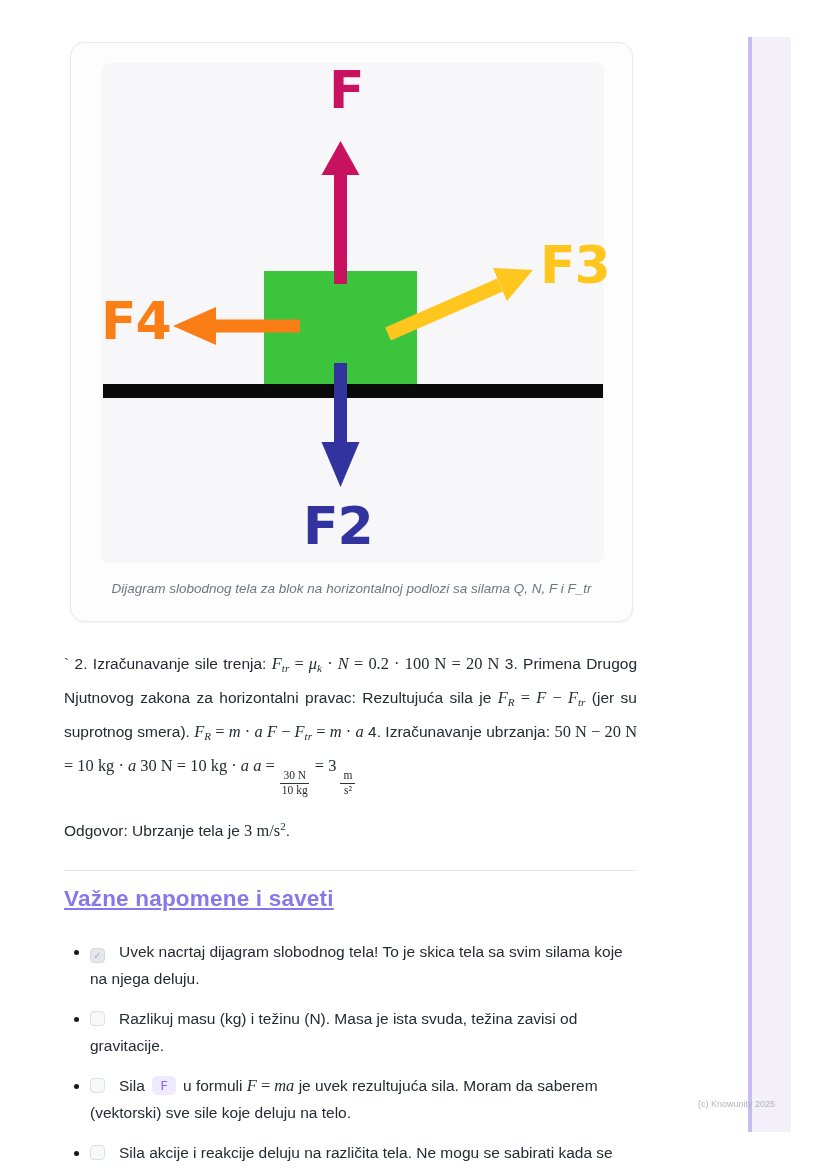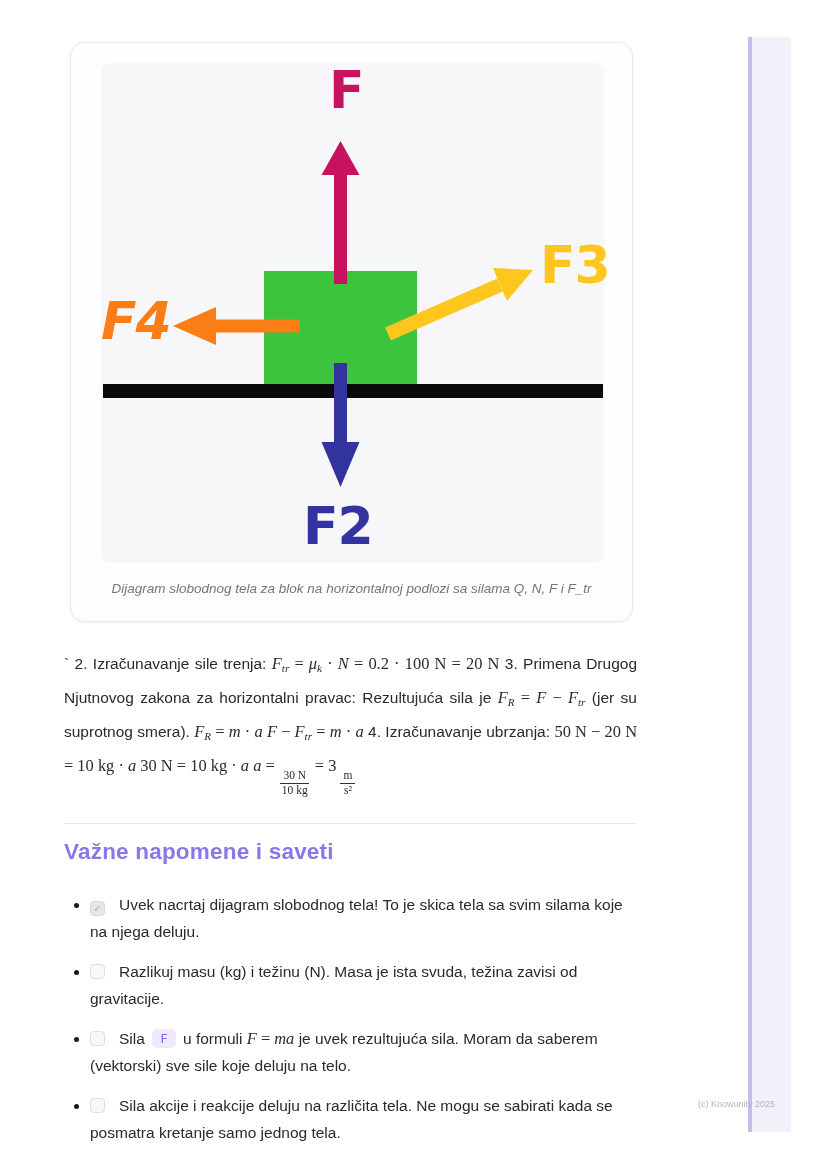--- a/index.html
+++ b/index.html
@@ -30,21 +30,21 @@
   .seg-sup{font-size:0.72em;vertical-align:0.5em;}
   .seg-frac{display:inline-flex;flex-direction:column;align-items:center;
             vertical-align:-0.7em;font-family:"Liberation Serif",serif;
             font-size:0.74em;line-height:1.15;text-align:center;justify-content:space-between;}
   .fr-num{border-bottom:1px solid #333;padding:0 3px;}
   .fr-den{padding:0 3px;}
   .seg-code{display:inline-block;font-family:"DejaVu Sans Mono",monospace;font-size:12.5px;
             color:#8a63f2;background:#efeafe;border-radius:5px;padding:1px 8px;margin:0 3px;
             vertical-align:1px;line-height:17px;}
   .divider{border:none;border-top:1px solid #e6e8ec;margin:26px 0 0 0;}
-  .notes-heading{margin:15px 0 0 0;font-size:22.5px;font-weight:bold;letter-spacing:.2px;}
+  .notes-heading{margin:15px 0 0 0;font-size:22.5px;font-weight:bold;letter-spacing:.2px;text-decoration:underline;}
   .notes-list{list-style:disc;margin:26px 0 0 0;padding-left:26px;}
   .notes-list li{margin-bottom:13px;font-size:15.5px;line-height:27px;}
   .notes-list li::marker{color:#15181d;}
   .note-check{display:inline-block;width:15px;height:15px;box-sizing:border-box;
               border:1px solid #dcdfe4;border-radius:4px;background:#f7f8fa;
               margin-right:14px;vertical-align:-2px;text-align:center;
               line-height:13px;font-size:10px;color:#a9afb9;}
   .note-check.checked{background:#e4e7ec;border-color:#d5d9df;}
 
   
@@ -72,34 +72,35 @@
         <polygon points="239.5,424 220.5,379 258.5,379" fill="#32339e"></polygon>
 
         <rect x="113" y="256.5" width="86" height="13" fill="#fb7d16"></rect>
         <polygon points="72,263 115,244 115,282" fill="#fb7d16"></polygon>
 
         <line x1="287" y1="271" x2="399" y2="222" stroke-width="14" stroke="#ffc61e"></line>
         <polygon points="432,207 406,238 392,205" fill="#ffc61e"></polygon>
       </svg>
       <div class="force-label" style="left: 228px; top: 1px; color: rgb(201, 18, 95);">F</div>
       <div class="force-label" style="left: 439px; top: 176px; color: rgb(255, 198, 30);">F3</div>
-      <div class="force-label" style="left: 0px; top: 232px; color: rgb(251, 125, 22); font-style: italic;">F4</div>
+      <div class="force-label" style="left: 0px; top: 232px; color: rgb(251, 125, 22);">F4</div>
       <div class="force-label" style="left: 202px; top: 437px; color: rgb(50, 51, 158);">F2</div>
     </div>
     <div class="figure-caption">Dijagram slobodnog tela za blok na horizontalnoj podlozi sa silama Q, N, F i F_tr</div>
   </div>
 
   <div class="content">
     <p class="para justify"><span class="seg-t">` 2.  </span><span class="seg-b">Izračunavanje sile trenja: </span><span class="seg-mi">F</span><span class="seg-sub">tr</span><span class="seg-m"> = </span><span class="seg-mi">μ</span><span class="seg-sub">k</span><span class="seg-m"> · </span><span class="seg-mi">N</span><span class="seg-m"> = 0.2 · 100 N = 20 N</span><span class="seg-t">  3.  </span><span class="seg-b">Primena Drugog Njutnovog zakona za horizontalni pravac: </span><span class="seg-t">Rezultujuća sila je </span><span class="seg-mi">F</span><span class="seg-sub">R</span><span class="seg-m"> = </span><span class="seg-mi">F</span><span class="seg-m"> − </span><span class="seg-mi">F</span><span class="seg-sub">tr</span><span class="seg-t"> (jer su suprotnog smera). </span><span class="seg-mi">F</span><span class="seg-sub">R</span><span class="seg-m"> = </span><span class="seg-mi">m</span><span class="seg-m"> · </span><span class="seg-mi">a</span><span class="seg-m">  </span><span class="seg-mi">F</span><span class="seg-m"> − </span><span class="seg-mi">F</span><span class="seg-sub">tr</span><span class="seg-m"> = </span><span class="seg-mi">m</span><span class="seg-m"> · </span><span class="seg-mi">a</span><span class="seg-t">  4.  </span><span class="seg-b">Izračunavanje ubrzanja: </span><span class="seg-m">50 N − 20 N = 10 kg · </span><span class="seg-mi">a</span><span class="seg-m">  30 N = 10 kg · </span><span class="seg-mi">a</span><span class="seg-m">  </span><span class="seg-mi">a</span><span class="seg-m"> = </span><span class="seg-frac">
           <span class="fr-num">30 N</span>
           <span class="fr-den">10 kg</span>
         </span><span class="seg-m"> = 3 </span><span class="seg-frac">
           <span class="fr-num">m</span>
           <span class="fr-den">s²</span>
         </span></p>
+    <p class="para answer"><span class="seg-t">Odgovor: Ubrzanje tela je </span><span class="seg-m">3 m/s</span><span class="seg-sup">2</span><span class="seg-t">.</span></p>
 
     <hr class="divider">
 
     <h2 class="notes-heading" style="color: rgb(133, 121, 233);">Važne napomene i saveti</h2>
 
     <ul class="notes-list">
       <li>
         <span class="note-check checked">✓</span><span class="note-text"><span class="seg-t">Uvek nacrtaj </span><span class="seg-b">dijagram slobodnog tela</span><span class="seg-t">! To je skica tela sa svim silama koje na njega deluju.</span></span>
       </li>
       <li>

